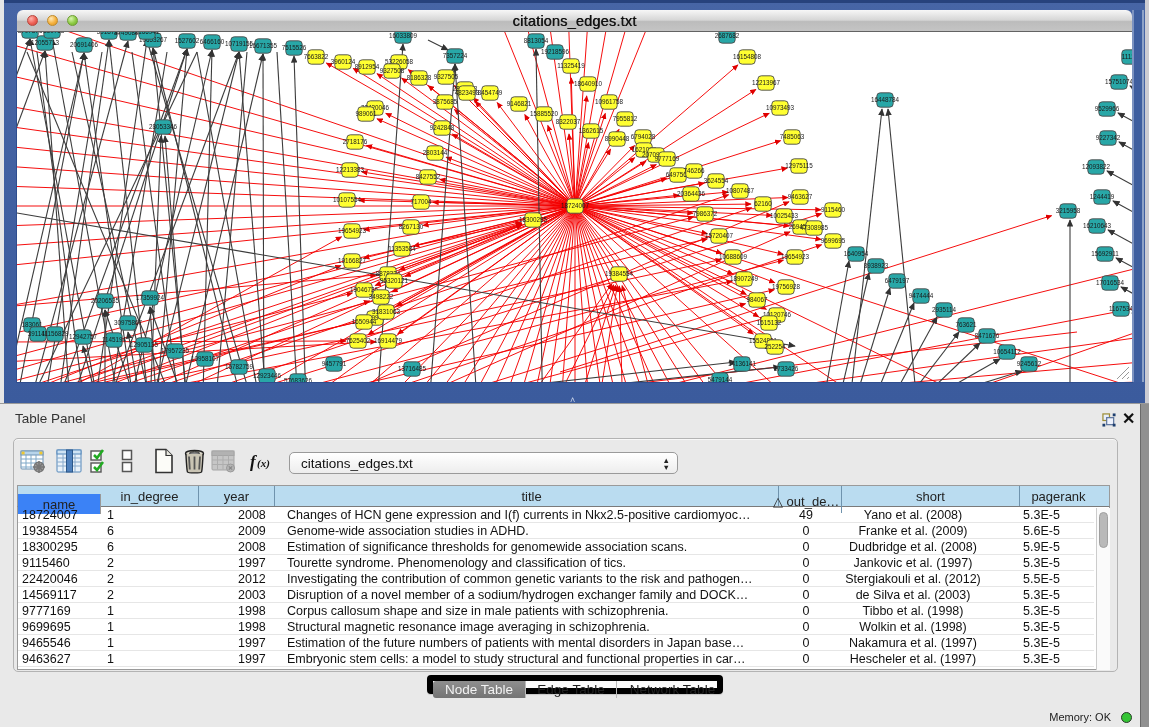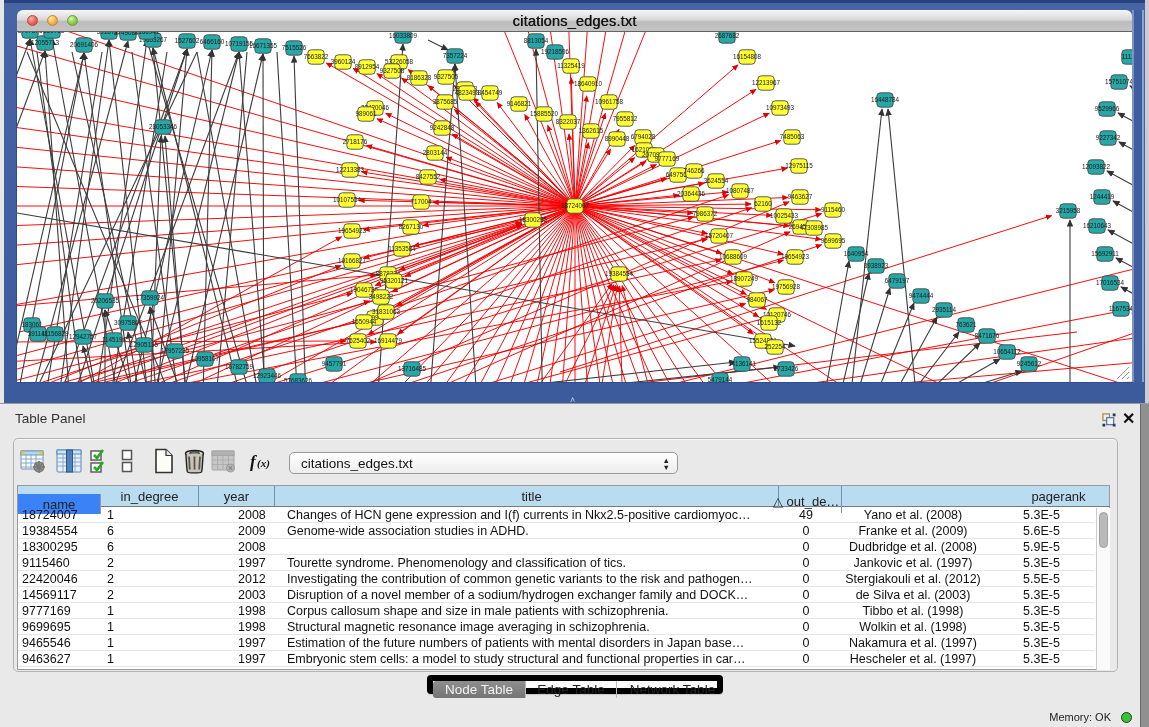--- a/index.html
+++ b/index.html
@@ -931,20 +931,21 @@
         <span style="display:block;line-height:7px;margin-top:4px">▲</span>
         <span style="display:block;line-height:7px">▼</span>
       </span></div>
   <div id="table"></div>
   <div id="thead">
       <span class="h0">name</span>
       <span class="h1">in_degree</span>
       <span class="h2">year</span>
       <span class="h3">title</span>
       <span class="h4">△ out_de…</span>
+      <span class="h5">short</span>
       <span class="h6">pagerank</span>
     </div>
   <div class="trow" style="top:103px">
 <span class="c0">18724007</span>
       <span class="c1">1</span>
       <span class="c2">2008</span>
       <span class="c3">Changes of HCN gene expression and I(f) currents in Nkx2.5-positive cardiomyoc…</span>
       <span class="c4">49</span>
       <span class="c5">Yano et al. (2008)</span>
       <span class="c6">5.3E-5</span>
@@ -955,20 +956,21 @@
       <span class="c2">2009</span>
       <span class="c3">Genome-wide association studies in ADHD.</span>
       <span class="c4">0</span>
       <span class="c5">Franke et al. (2009)</span>
       <span class="c6">5.6E-5</span>
     </div>
 <div class="trow" style="top:135px">
 <span class="c0">18300295</span>
       <span class="c1">6</span>
       <span class="c2">2008</span>
+      <span class="c3">Estimation of significance thresholds for genomewide association scans.</span>
       <span class="c4">0</span>
       <span class="c5">Dudbridge et al. (2008)</span>
       <span class="c6">5.9E-5</span>
     </div>
 <div class="trow" style="top:151px">
 <span class="c0">9115460</span>
       <span class="c1">2</span>
       <span class="c2">1997</span>
       <span class="c3">Tourette syndrome. Phenomenology and classification of tics.</span>
       <span class="c4">0</span>

